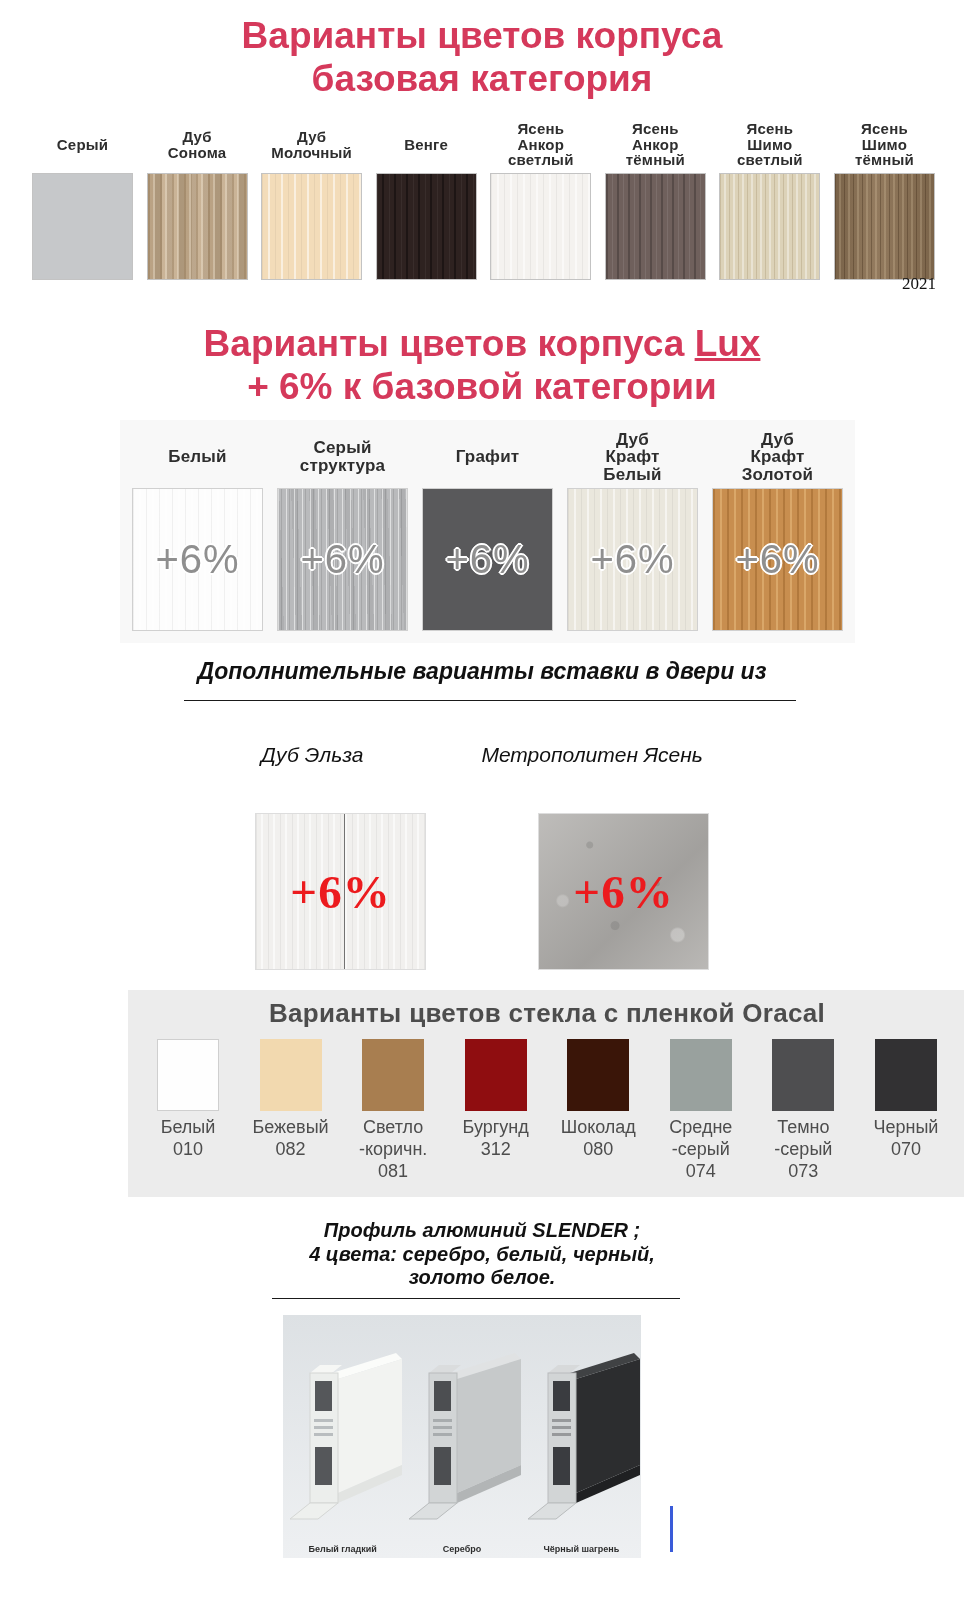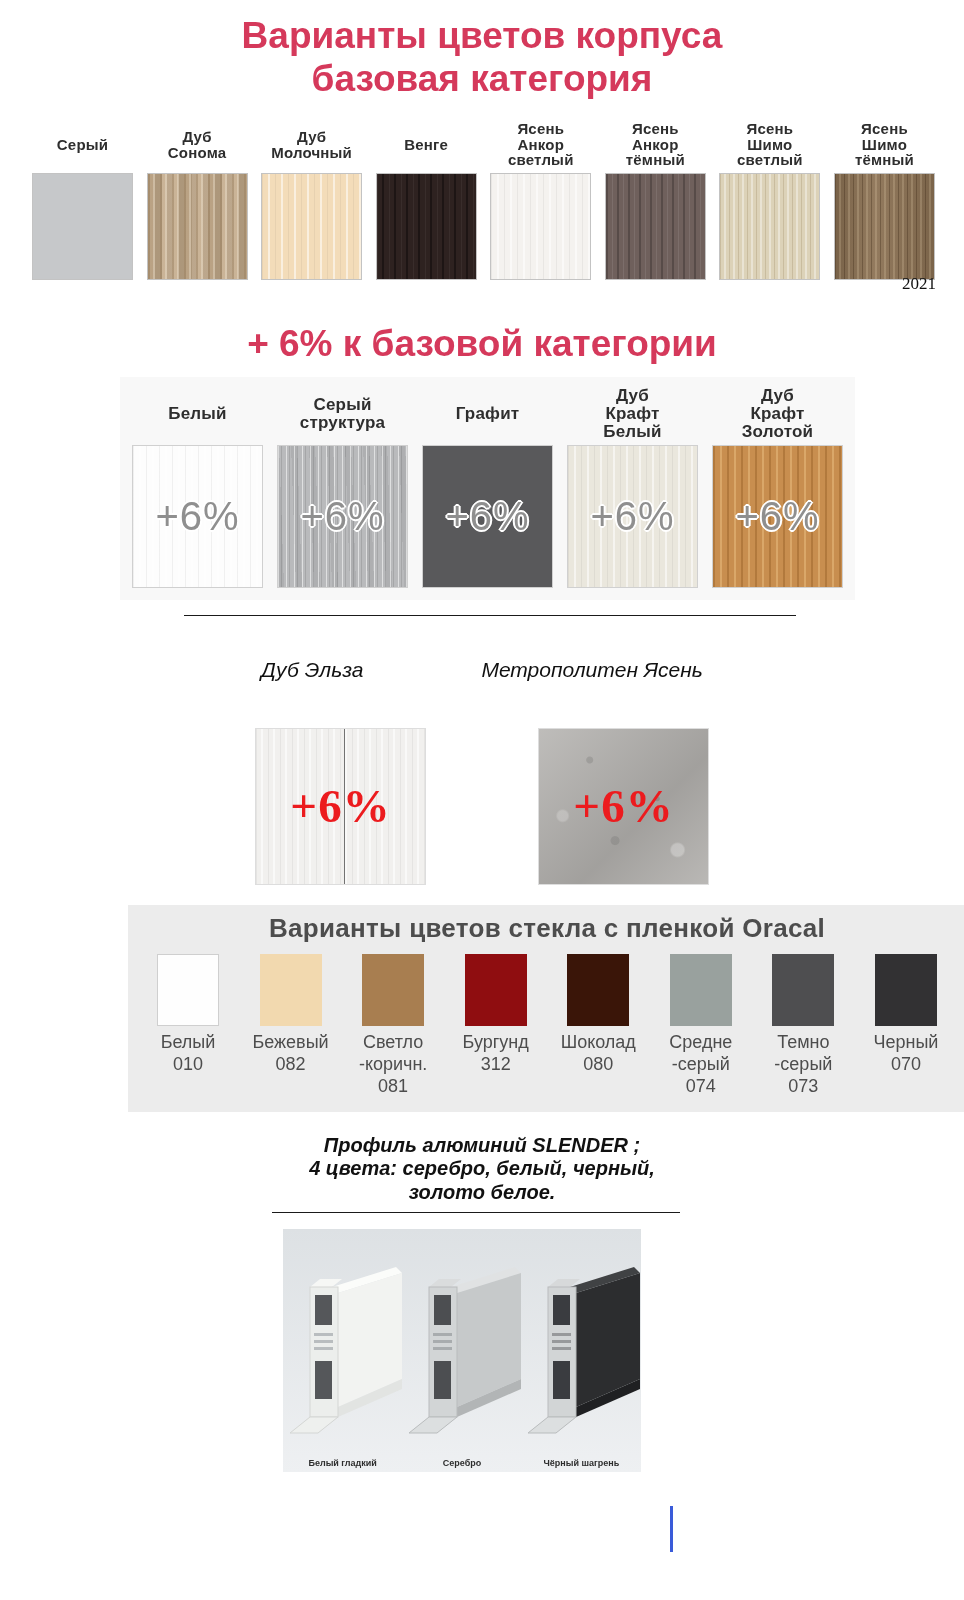--- a/index.html
+++ b/index.html
@@ -169,20 +169,21 @@
     <div class="col sw tx-venge" style="background-color: rgb(46, 34, 32);"></div>
     <div class="col sw tx-faint" style="background-color: rgb(244, 242, 239);"></div>
     <div class="col sw tx-ash-dark" style="background-color: rgb(111, 96, 92);"></div>
     <div class="col sw tx-shimo-l" style="background-color: rgb(220, 210, 184);"></div>
     <div class="col sw tx-shimo-d" style="background-color: rgb(140, 114, 84);"></div>
   </div>
   <div class="watermark-wrap"><span>2021</span></div>
 </div>
 
 <div class="big-title lux-title" style="color: rgb(213, 57, 91);">
+  <div><span>Варианты цветов корпуса </span><span class="lux-word">Lux</span></div>
   <div>+ 6% к базовой категории</div>
 </div>
 
 <div class="lux-panel">
   <div class="lux-labels">
     <div class="col lbl lux-lbl">
         <span>Белый</span>
         <span></span>
         <span></span>
       </div>
@@ -220,20 +221,21 @@
     <div class="col lux-sw tx-faint" style="background-color: rgb(234, 231, 221);">
         <span class="plus6-gray" style="color: rgb(143, 143, 143);">+6%</span>
       </div>
     <div class="col lux-sw tx-kraft-g" style="background-color: rgb(200, 142, 79);">
         <span class="plus6-gray" style="color: rgb(143, 143, 143);">+6%</span>
       </div>
   </div>
 </div>
 
 <div class="italic-head ldsp-head">
+  <div>Дополнительные варианты вставки в двери из</div>
 </div>
 <div class="rule rule-1"></div>
 
 <div class="insert-labels">
   <div>Дуб Эльза</div>
   <div>Метрополитен Ясень</div>
 </div>
 <div class="insert-swatches">
   <div class="insert-sw tx-elza" style="background-color: rgb(241, 240, 238);">
       <span class="plus6-red" style="color: rgb(236, 27, 30);">+6%</span>

